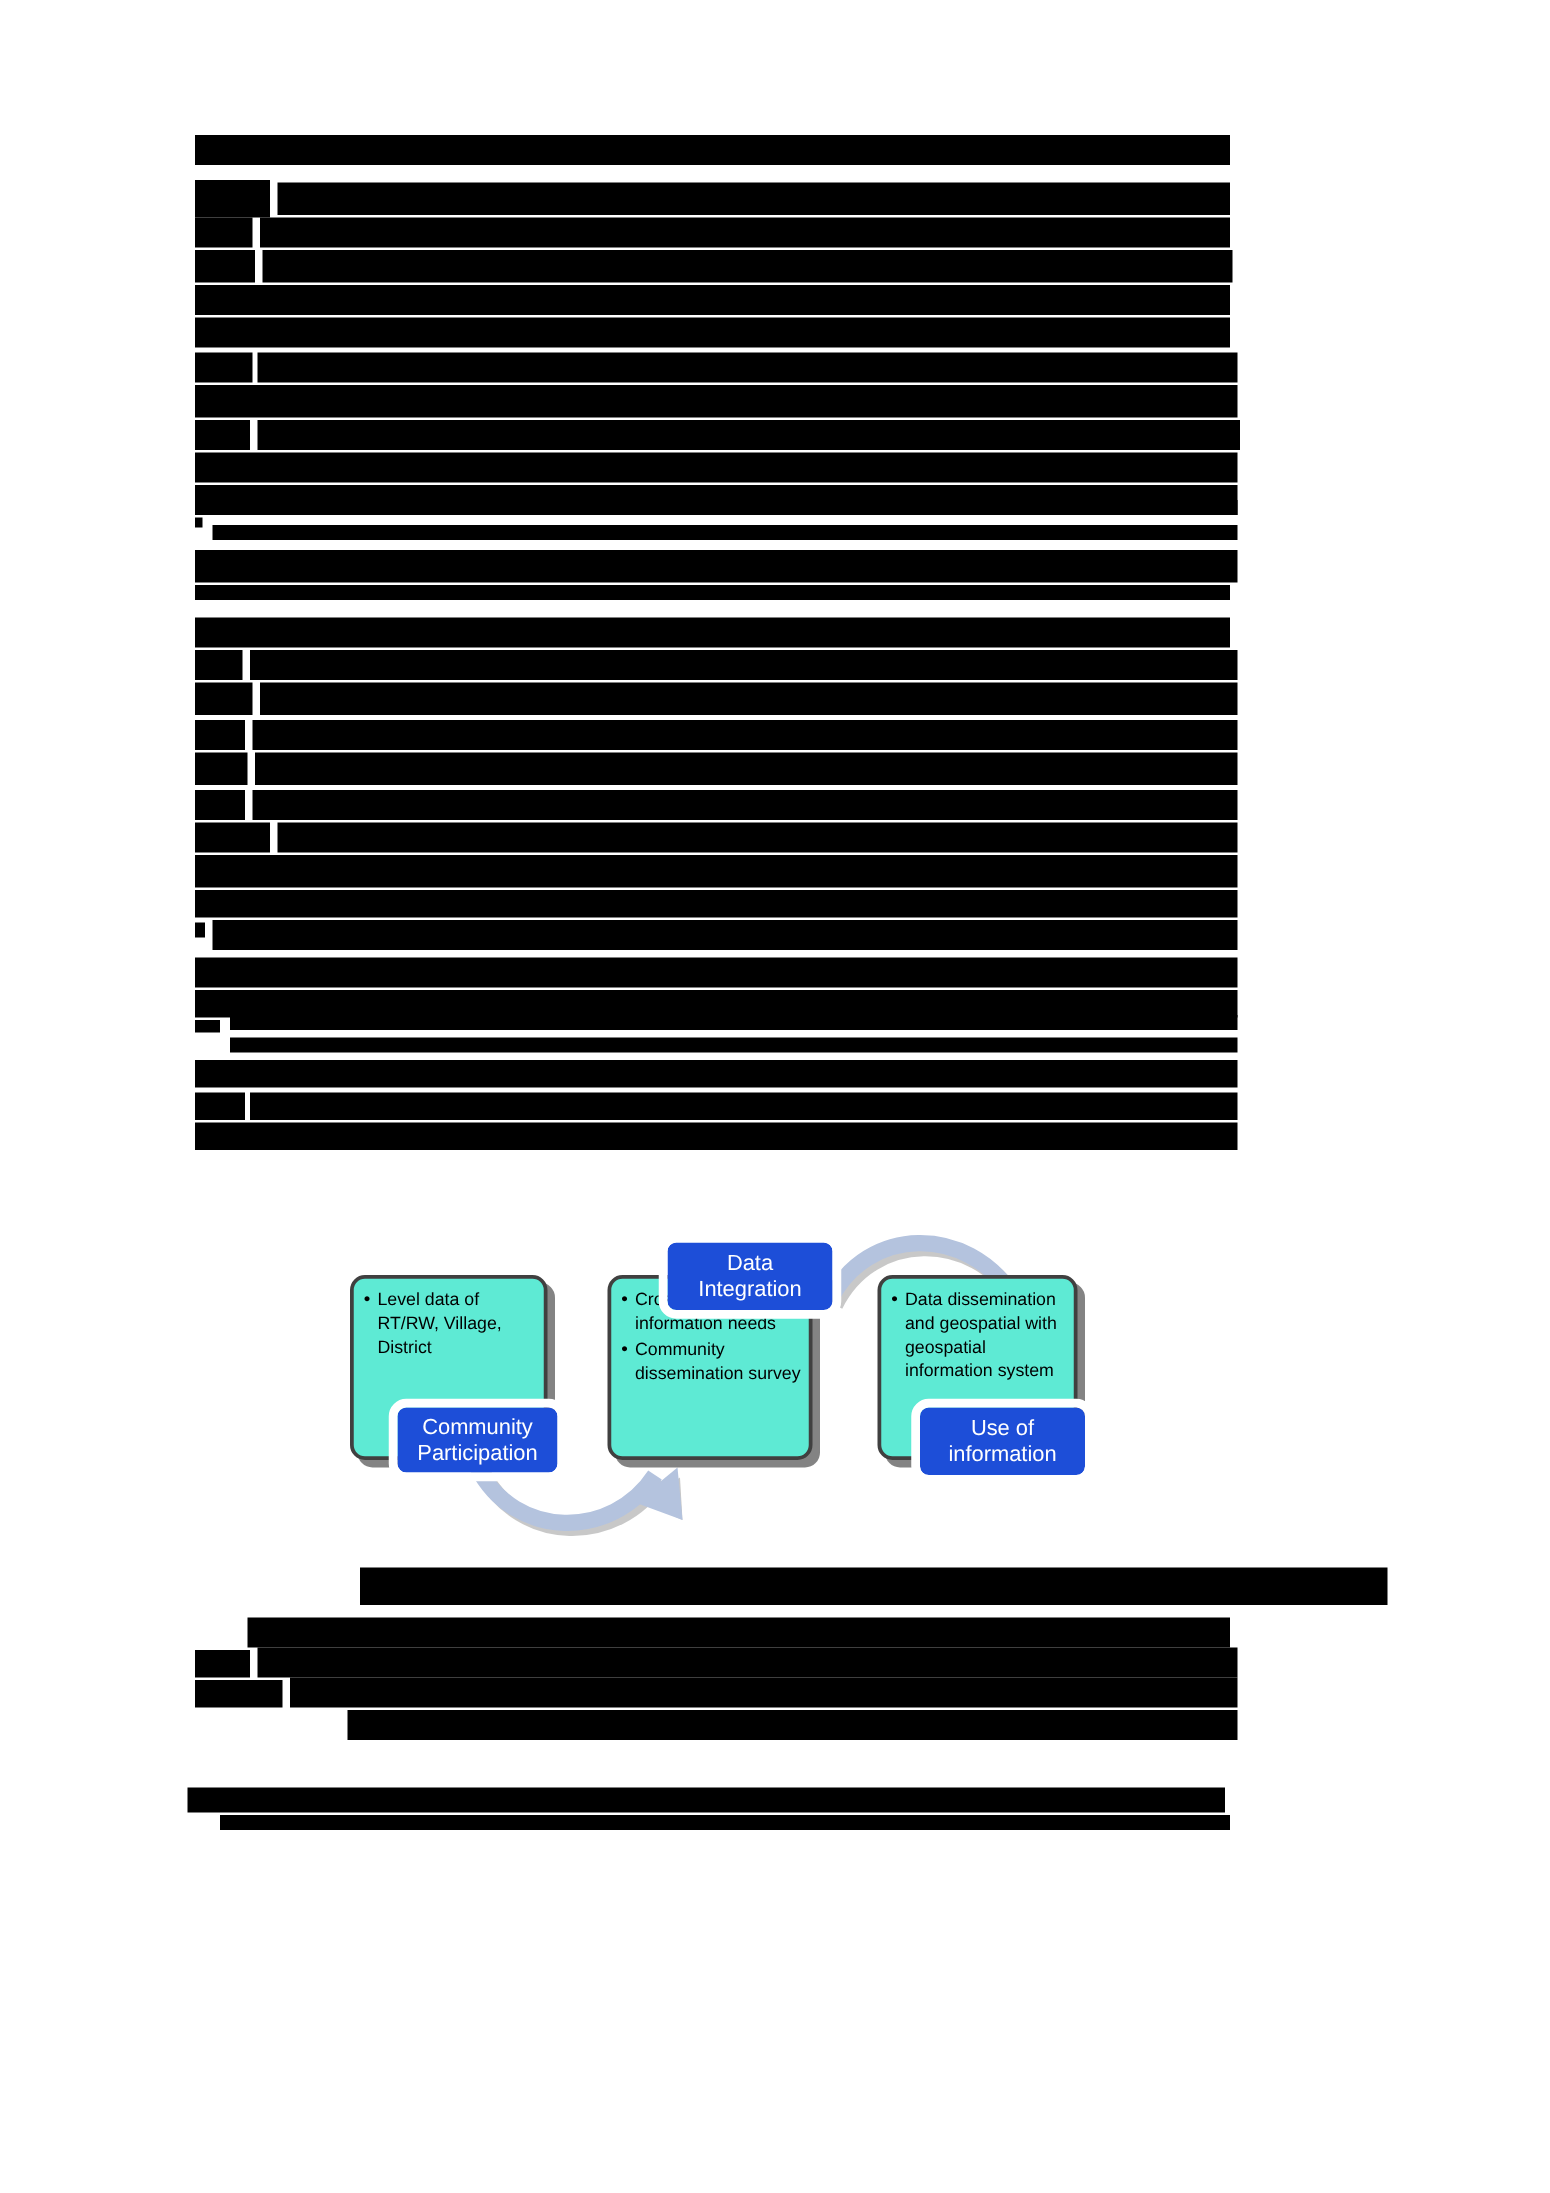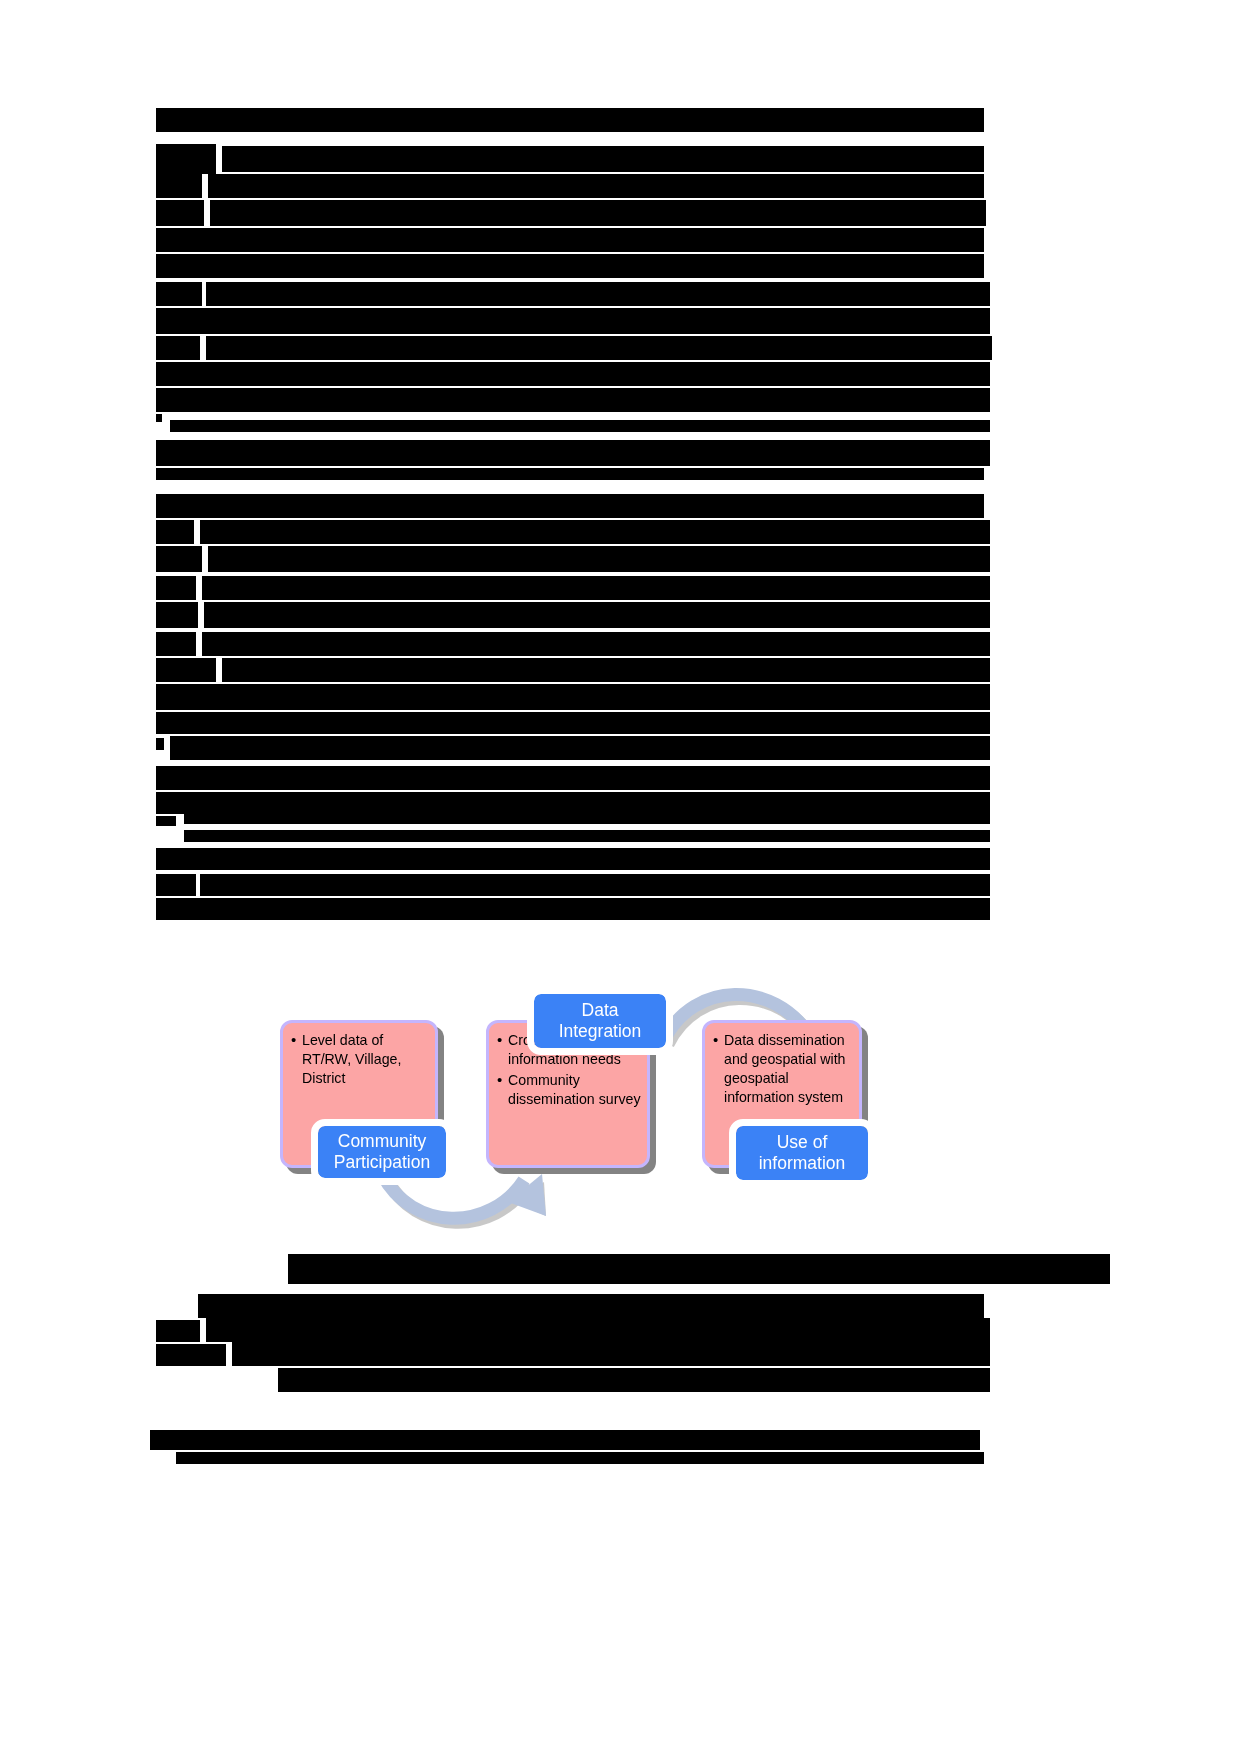--- a/index.html
+++ b/index.html
@@ -18,22 +18,22 @@
   
   .diagram{
     position:absolute;
     left:262px;top:936px;
     width:640px;height:320px;
   }
   .arrow-svg{position:absolute;left:0;top:0;width:640px;height:320px;}
 
   .card{
     position:absolute;
-    background:#fca5a5;
-    border:3px solid #c4b5fd;
+    background:#5eead4;
+    border:3px solid #404040;
     border-radius:12px;
     box-sizing:border-box;
     box-shadow:6px 6px 0 rgba(90,90,90,0.75);
   }
   .card ul{
     list-style:none;
     margin:0;padding:8px 6px 6px 8px;
   }
   .card li{
     position:relative;
@@ -45,21 +45,21 @@
     font-family:"Liberation Sans", sans-serif;
   }
   .card li::before{
     content:"\2022";
     position:absolute;left:0;top:-1px;
     font-size:15px;
   }
 
   .tag{
     position:absolute;
-    background:#3b82f6;
+    background:#1d4ed8;
     color:#ffffff;
     border-radius:7px;
     display:flex;
     align-items:center;
     justify-content:center;
     text-align:center;
     font-size:17.5px;
     line-height:1.18;
     box-sizing:border-box;
     padding:4px 6px;

